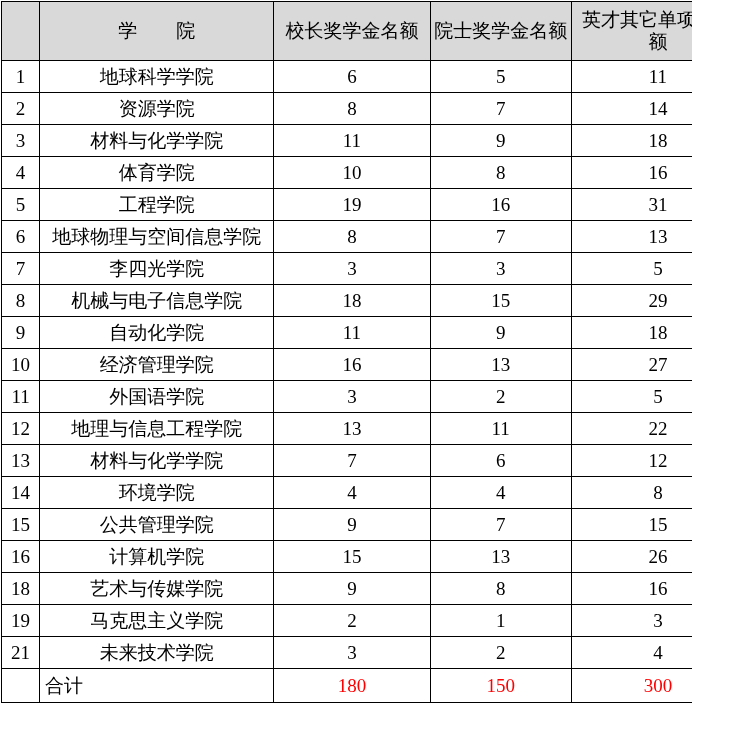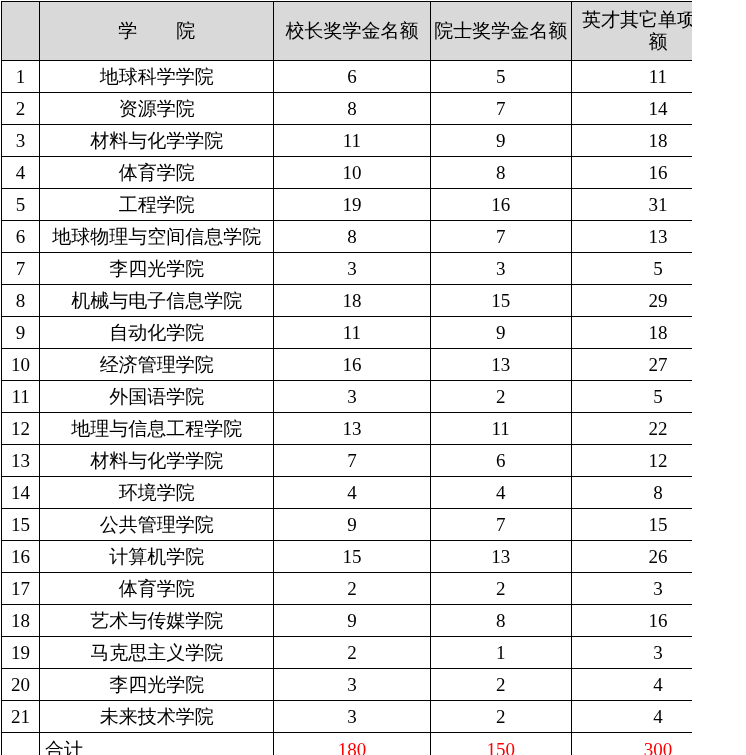--- a/index.html
+++ b/index.html
@@ -215,46 +215,32 @@
         <td class="num">15</td>
       </tr>
       <tr class="row">
         <td class="idx">16</td>
         <td class="college">计算机学院</td>
         <td class="num">15</td>
         <td class="num">13</td>
         <td class="num">26</td>
       </tr>
       <tr class="row">
-        <td class="idx">17</td>
-        <td class="college">体育学院</td>
-        <td class="num">2</td>
-        <td class="num">2</td>
-        <td class="num">3</td>
-      </tr>
-      <tr class="row">
         <td class="idx">18</td>
         <td class="college">艺术与传媒学院</td>
         <td class="num">9</td>
         <td class="num">8</td>
         <td class="num">16</td>
       </tr>
       <tr class="row">
         <td class="idx">19</td>
         <td class="college">马克思主义学院</td>
         <td class="num">2</td>
         <td class="num">1</td>
         <td class="num">3</td>
-      </tr>
-      <tr class="row">
-        <td class="idx">20</td>
-        <td class="college">李四光学院</td>
-        <td class="num">3</td>
-        <td class="num">2</td>
-        <td class="num">4</td>
       </tr>
       <tr class="row">
         <td class="idx">21</td>
         <td class="college">未来技术学院</td>
         <td class="num">3</td>
         <td class="num">2</td>
         <td class="num">4</td>
       </tr>
 
       <tr class="total">

